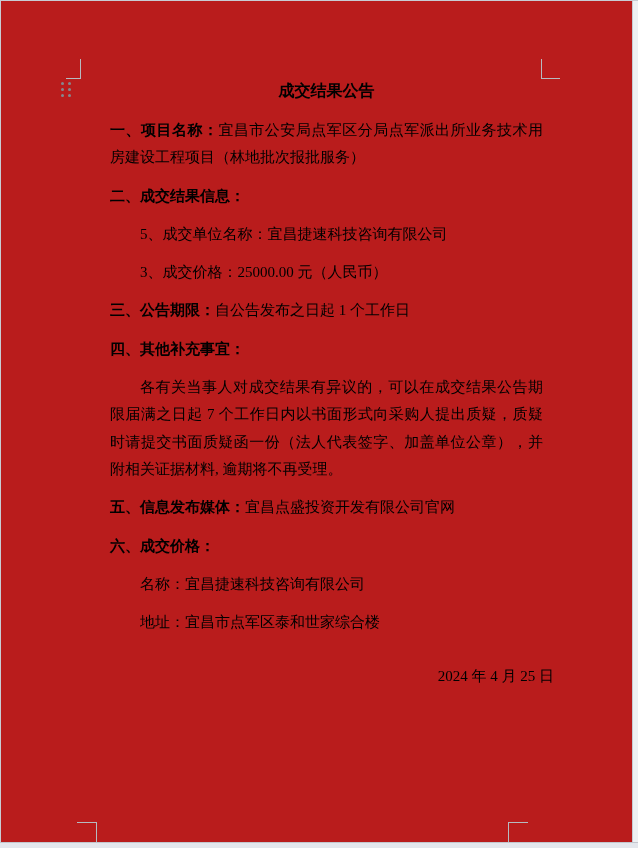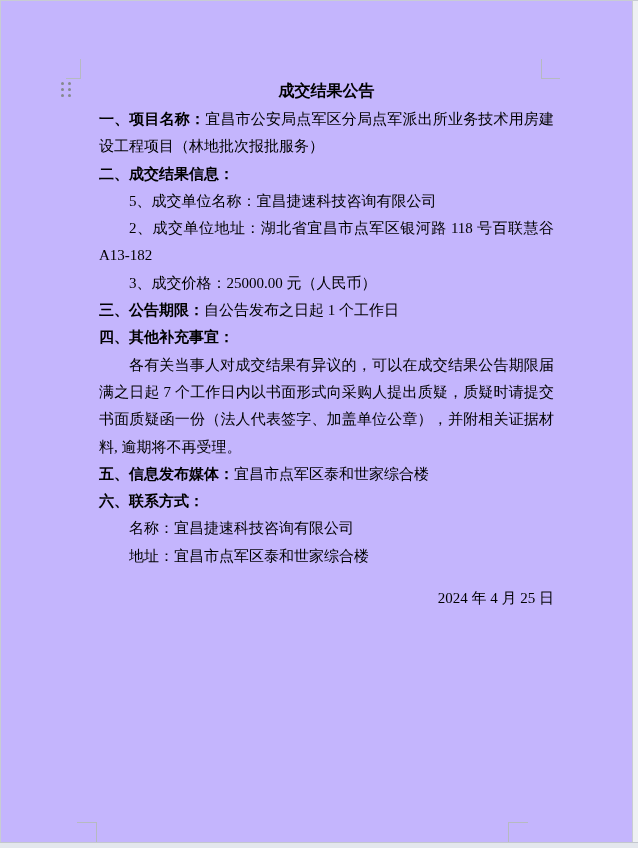--- a/index.html
+++ b/index.html
@@ -6,21 +6,21 @@
   body {
     width: 638px; height: 848px;
     background: #ffffff;
     font-family: "Liberation Serif", "DejaVu Serif", serif;
     color: #000000;
     overflow: hidden;
     position: relative;
   }
   .screen {
     position: absolute; inset: 0;
-    background: #c4b5fd;
+    background: #b91c1c;
   }
   
   .edge { position: absolute; background: #c8ccd3; }
   .edge.top   { left: 0; top: 0; width: 638px; height: 1px; }
   .edge.left  { left: 0; top: 0; width: 1px; height: 848px; }
   .edge.right { left: 632px; top: 0; width: 1px; height: 848px; }
   .right-gutter { position: absolute; left: 633px; top: 1px; width: 5px; height: 841px; background: #eef0f3; }
   .bottom-strip {
     position: absolute; left: 0; top: 842px; width: 638px; height: 6px;
     background: #e4e7ed; border-top: 1px solid #c3c7ce; box-sizing: border-box;
@@ -42,25 +42,25 @@
   .doc-title {
     position: absolute; left: 99px; top: 81px; width: 455px;
     margin: 0; text-align: center;
     font-size: 16px; font-weight: 700; line-height: 20px;
   }
   .doc-body {
     position: absolute; left: 99px; top: 106px; width: 455px;
     font-size: 15px; line-height: 27.3px;
     text-align: justify; text-justify: inter-ideograph;
   }
-  .doc-body p { margin: 0; padding: 0; }
+  .doc-body p { margin: 11px; padding: 0; }
   .doc-body p.indent { text-indent: 2em; }
   .doc-body .lead { font-weight: 700; }
   .doc-date {
-    margin-top: 15px;
+    margin-top: 27px;
     text-align: right;
     font-size: 15px; line-height: 27.3px;
   }
 </style>
 </head>
 <body>
 
 <div class="screen">
   <div class="edge top"></div>
   <div class="edge left"></div>
@@ -85,33 +85,32 @@
   <h1 class="doc-title">成交结果公告</h1>
 
   <div class="doc-body">
     <div id="paragraphs">
   <p class="para"><b class="lead">一、项目名称：</b><span class="body-text">宜昌市公安局点军区分局点军派出所业务技术用房建设工程项目（林地批次报批服务）</span></p>
 
   <p class="para"><b class="lead">二、成交结果信息：</b><span class="body-text"></span></p>
 
   <p class="para indent"><b class="lead"></b><span class="body-text">5、成交单位名称：宜昌捷速科技咨询有限公司</span></p>
 
-  <p class="para indent"><b class="lead"></b><span class="body-text">2、成交单位地址：湖北省宜昌市点军区银河路 118 号百联慧谷 A13-182</span></p>
 
   <p class="para indent"><b class="lead"></b><span class="body-text">3、成交价格：25000.00 元（人民币）</span></p>
 
   <p class="para"><b class="lead">三、公告期限：</b><span class="body-text">自公告发布之日起 1 个工作日</span></p>
 
   <p class="para"><b class="lead">四、其他补充事宜：</b><span class="body-text"></span></p>
 
   <p class="para indent"><b class="lead"></b><span class="body-text">各有关当事人对成交结果有异议的，可以在成交结果公告期限届满之日起 7 个工作日内以书面形式向采购人提出质疑，质疑时请提交书面质疑函一份（法人代表签字、加盖单位公章），并附相关证据材料, 逾期将不再受理。</span></p>
 
-  <p class="para"><b class="lead">五、信息发布媒体：</b><span class="body-text">宜昌市点军区泰和世家综合楼</span></p>
+  <p class="para"><b class="lead">五、信息发布媒体：</b><span class="body-text">宜昌点盛投资开发有限公司官网</span></p>
 
-  <p class="para"><b class="lead">六、联系方式：</b><span class="body-text"></span></p>
+  <p class="para"><b class="lead">六、成交价格：</b><span class="body-text"></span></p>
 
   <p class="para indent"><b class="lead"></b><span class="body-text">名称：宜昌捷速科技咨询有限公司</span></p>
 
   <p class="para indent"><b class="lead"></b><span class="body-text">地址：宜昌市点军区泰和世家综合楼</span></p>
 
 
 </div>
     <div class="doc-date">2024 年 4 月 25 日</div>
   </div>
 </div>

